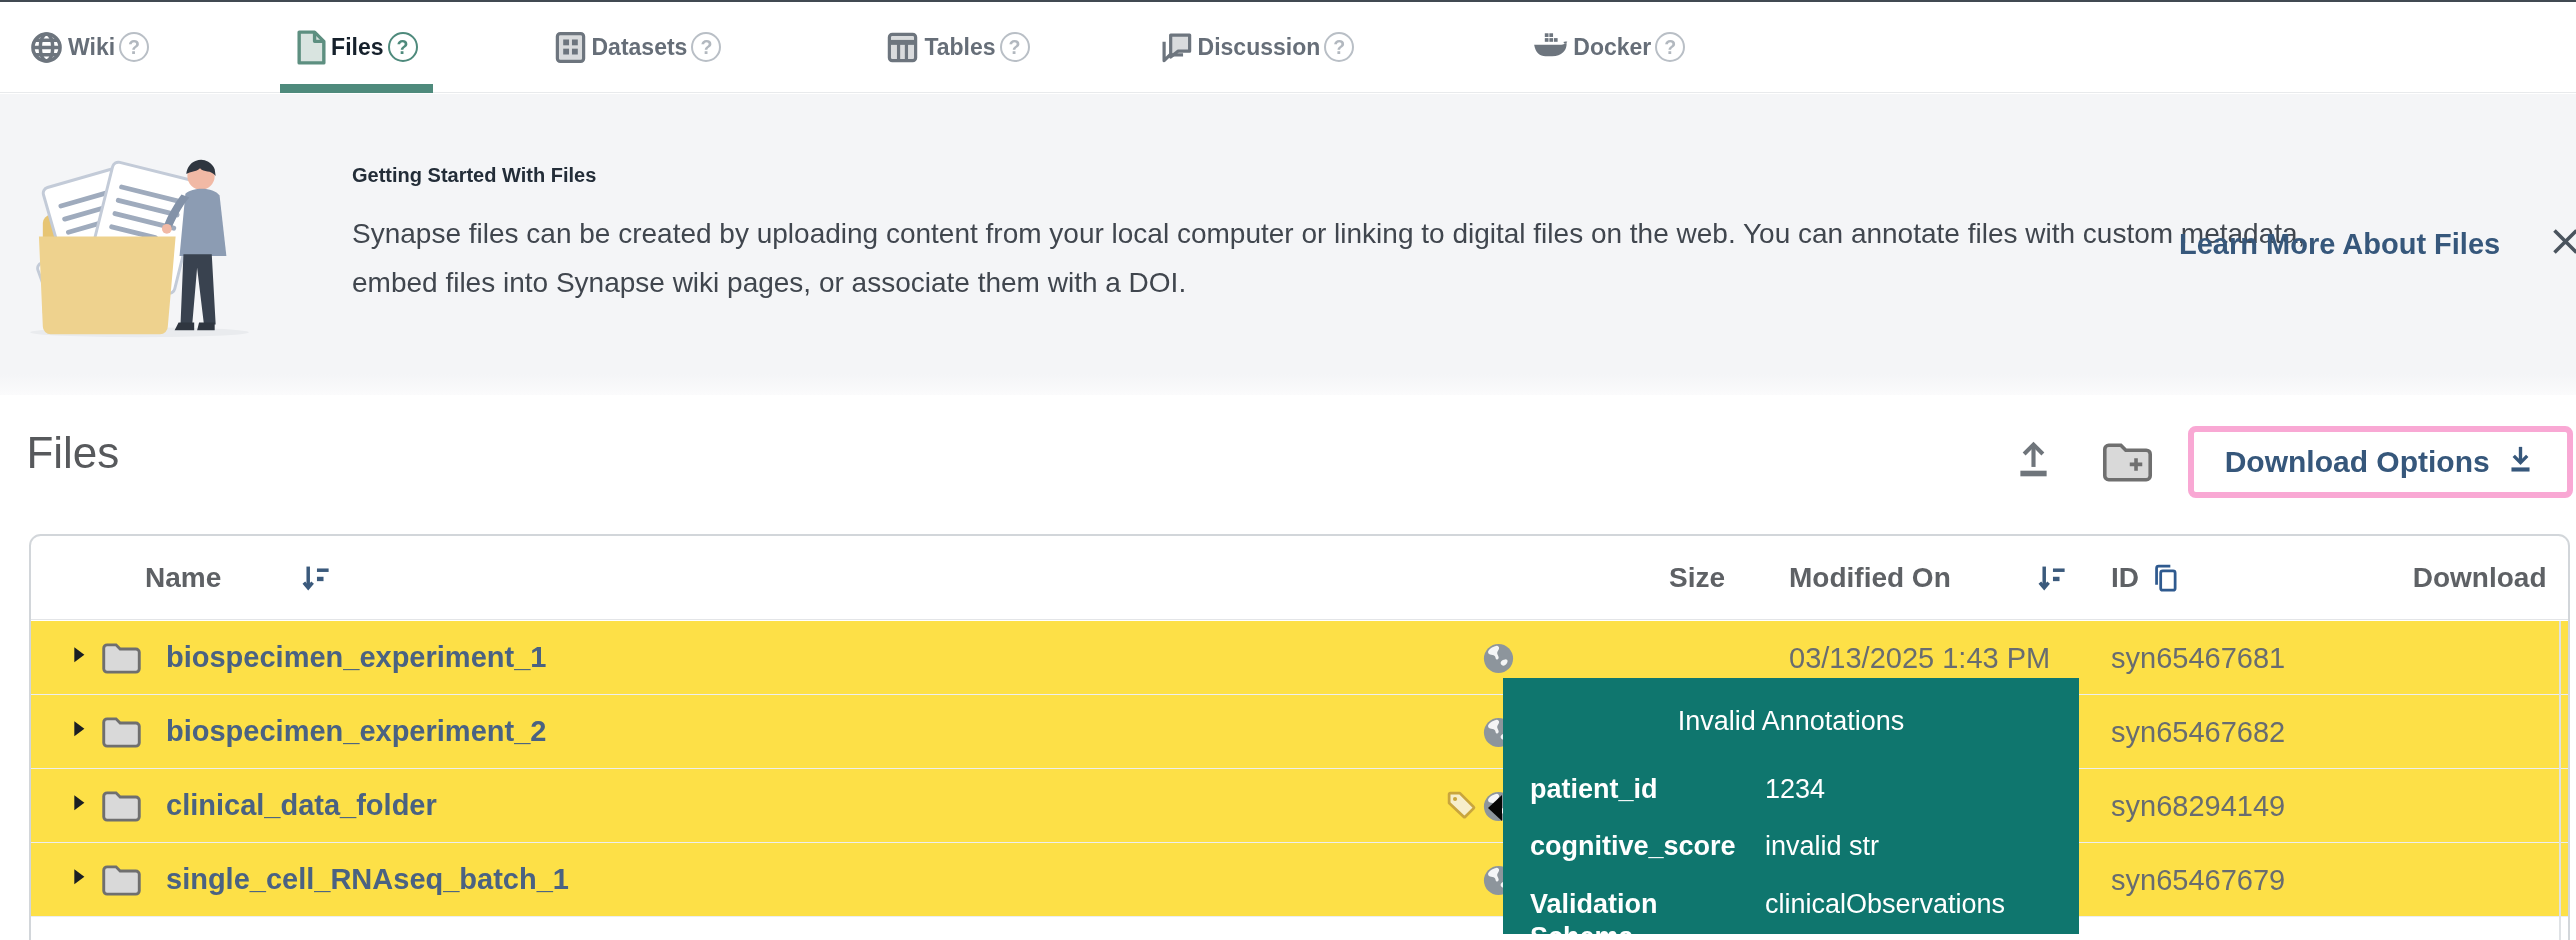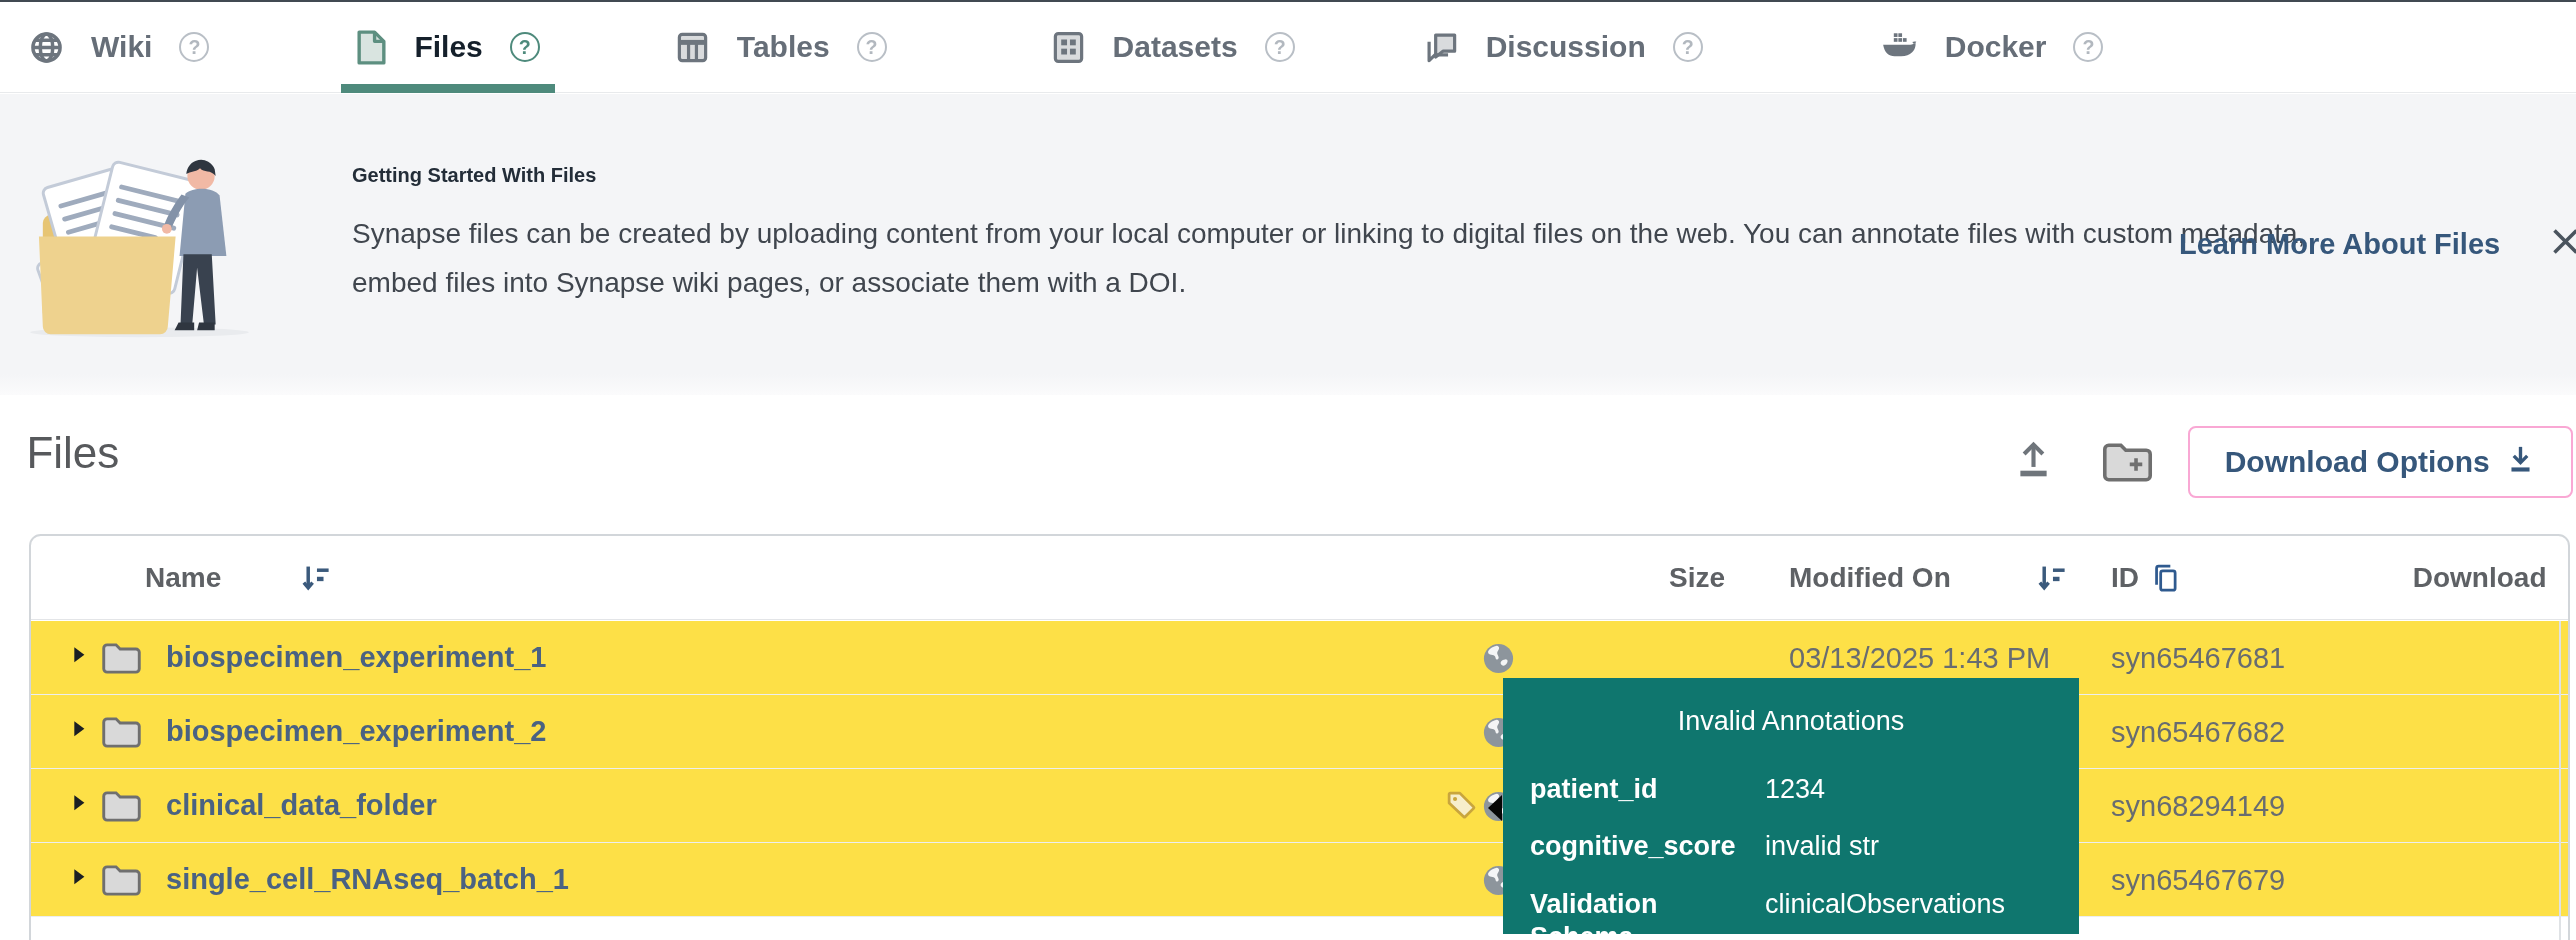--- a/index.html
+++ b/index.html
@@ -2,21 +2,21 @@
 <html><head>
 <meta charset="utf-8">
 <style>
   * { margin:0; padding:0; box-sizing:border-box; }
   html,body { width:2576px; height:941px; overflow:hidden; background:#fff;
     font-family:"Liberation Sans","DejaVu Sans",sans-serif; position:relative; }
 
   
   .tabbar { position:absolute; top:0; left:0; width:2576px; height:93px; background:#fff;
     border-top:2.9px solid #414a52; border-bottom:1px solid #e8eaec; display:flex; align-items:center; }
-  .tab { display:flex; align-items:center; gap:27px; font-size:30px; font-weight:bold;
+  .tab { display:flex; align-items:center; gap:4px; font-size:23px; font-weight:bold;
     color:#666e78; position:relative; height:100%; cursor:pointer; }
   .tab:nth-child(1){ margin-left:29px; } .tab:nth-child(2){ margin-left:147px; }
   .tab:nth-child(3){ margin-left:135px; } .tab:nth-child(4){ margin-left:164px; }
   .tab:nth-child(5){ margin-left:129px; } .tab:nth-child(6){ margin-left:178px; }
   .tab.active { color:#15202b; }
   .tab.active::after { content:""; position:absolute; left:-15.6px; right:-15.6px; bottom:-1px;
     height:8.8px; background:#4e8a7c; }
   .tab svg { display:block; }
   .help { width:30px; height:30px; border:2.4px solid #b9bfc6; border-radius:50%;
     display:flex; align-items:center; justify-content:center; font-size:19.6px; font-weight:bold;
@@ -34,21 +34,21 @@
   .learn-link { position:absolute; left:2179px; top:134px; font-size:29px; font-weight:bold;
     color:#36577b; cursor:pointer; white-space:nowrap; }
   .banner-close { position:absolute; left:2549px; top:131px; cursor:pointer; }
 
   
   .page-heading { position:absolute; left:26.4px; top:428px; font-size:44px; color:#57595c; }
   .icon-btn { position:absolute; cursor:pointer; }
   .upload-btn { left:2011px; top:436px; }
   .newfolder-btn { left:2101px; top:440px; }
   .dl-btn { position:absolute; left:2188px; top:426px; width:385px; height:72px;
-    border:2px solid #f9a8d4; border-radius:7.8px; background:#fff; display:flex;
+    border:6px solid #f9a8d4; border-radius:7.8px; background:#fff; display:flex;
     align-items:center; justify-content:center; gap:15.6px; cursor:pointer;
     font-size:30px; font-weight:bold; color:#36577b; }
 
   
   .card { position:absolute; left:29px; top:534px; width:2541px; height:460px;
     background:#fff; border:2px solid #d2d6da; border-radius:11.7px; }
   .thead { position:absolute; top:0; left:0; right:0; height:84px; border-bottom:1px solid #e3e5e8; }
   .th { position:absolute; top:0; height:84px; display:flex; align-items:center;
     font-size:28px; font-weight:bold; color:#5e6165; }
   .th-name { left:114px; } .th-size { left:1638px; } .th-modified { left:1758px; }
@@ -101,39 +101,39 @@
           <path d="M2 2h10l6 6v14H2z" fill="#d9e4e0" stroke="#5d8f80" stroke-width="2.2" stroke-linejoin="round"></path>
           <path d="M12 2v6h6" fill="none" stroke="#5d8f80" stroke-width="2.2" stroke-linejoin="round"></path>
         </svg>
       </span>
     <span>Files</span>
     <span class="help"></span>
   </div>
   <div class="tab">
     <span>
         <svg width="35" height="35" viewBox="0 0 24 24">
-          <rect x="3" y="3" width="18" height="18" rx="2" fill="#d9dbdd" stroke="#6d757e" stroke-width="2.2"></rect>
-          <path d="M3 8.5h18" stroke="#6d757e" stroke-width="3.4"></path>
-          <path d="M9.3 9v12M14.7 9v12" stroke="#6d757e" stroke-width="2.2"></path>
-        </svg>
-      </span>
-    <span>Tables</span>
-    <span class="help"></span>
-  </div>
-  <div class="tab">
-    <span>
-        <svg width="35" height="35" viewBox="0 0 24 24">
           <rect x="3" y="2.5" width="18" height="19" rx="2" fill="#d9dbdd" stroke="#6d757e" stroke-width="2.2"></rect>
           <rect x="7" y="6.5" width="4" height="4" fill="#6d757e"></rect>
           <rect x="13" y="6.5" width="4" height="4" fill="#6d757e"></rect>
           <rect x="7" y="12.8" width="4" height="4" fill="#6d757e"></rect>
           <rect x="13" y="12.8" width="4" height="4" fill="#6d757e"></rect>
         </svg>
       </span>
     <span>Datasets</span>
+    <span class="help"></span>
+  </div>
+  <div class="tab">
+    <span>
+        <svg width="35" height="35" viewBox="0 0 24 24">
+          <rect x="3" y="3" width="18" height="18" rx="2" fill="#d9dbdd" stroke="#6d757e" stroke-width="2.2"></rect>
+          <path d="M3 8.5h18" stroke="#6d757e" stroke-width="3.4"></path>
+          <path d="M9.3 9v12M14.7 9v12" stroke="#6d757e" stroke-width="2.2"></path>
+        </svg>
+      </span>
+    <span>Tables</span>
     <span class="help"></span>
   </div>
   <div class="tab">
     <span>
         <svg width="35" height="35" viewBox="0 0 24 24" fill="none" stroke="#6d757e" stroke-width="2.2">
           <path d="M8 3.5h13v11h-8l-5 4z" fill="#d9dbdd" stroke-linejoin="round"></path>
           <path d="M3.5 8v13l4-4h9" stroke-linejoin="round"></path>
         </svg>
       </span>
     <span>Discussion</span>

